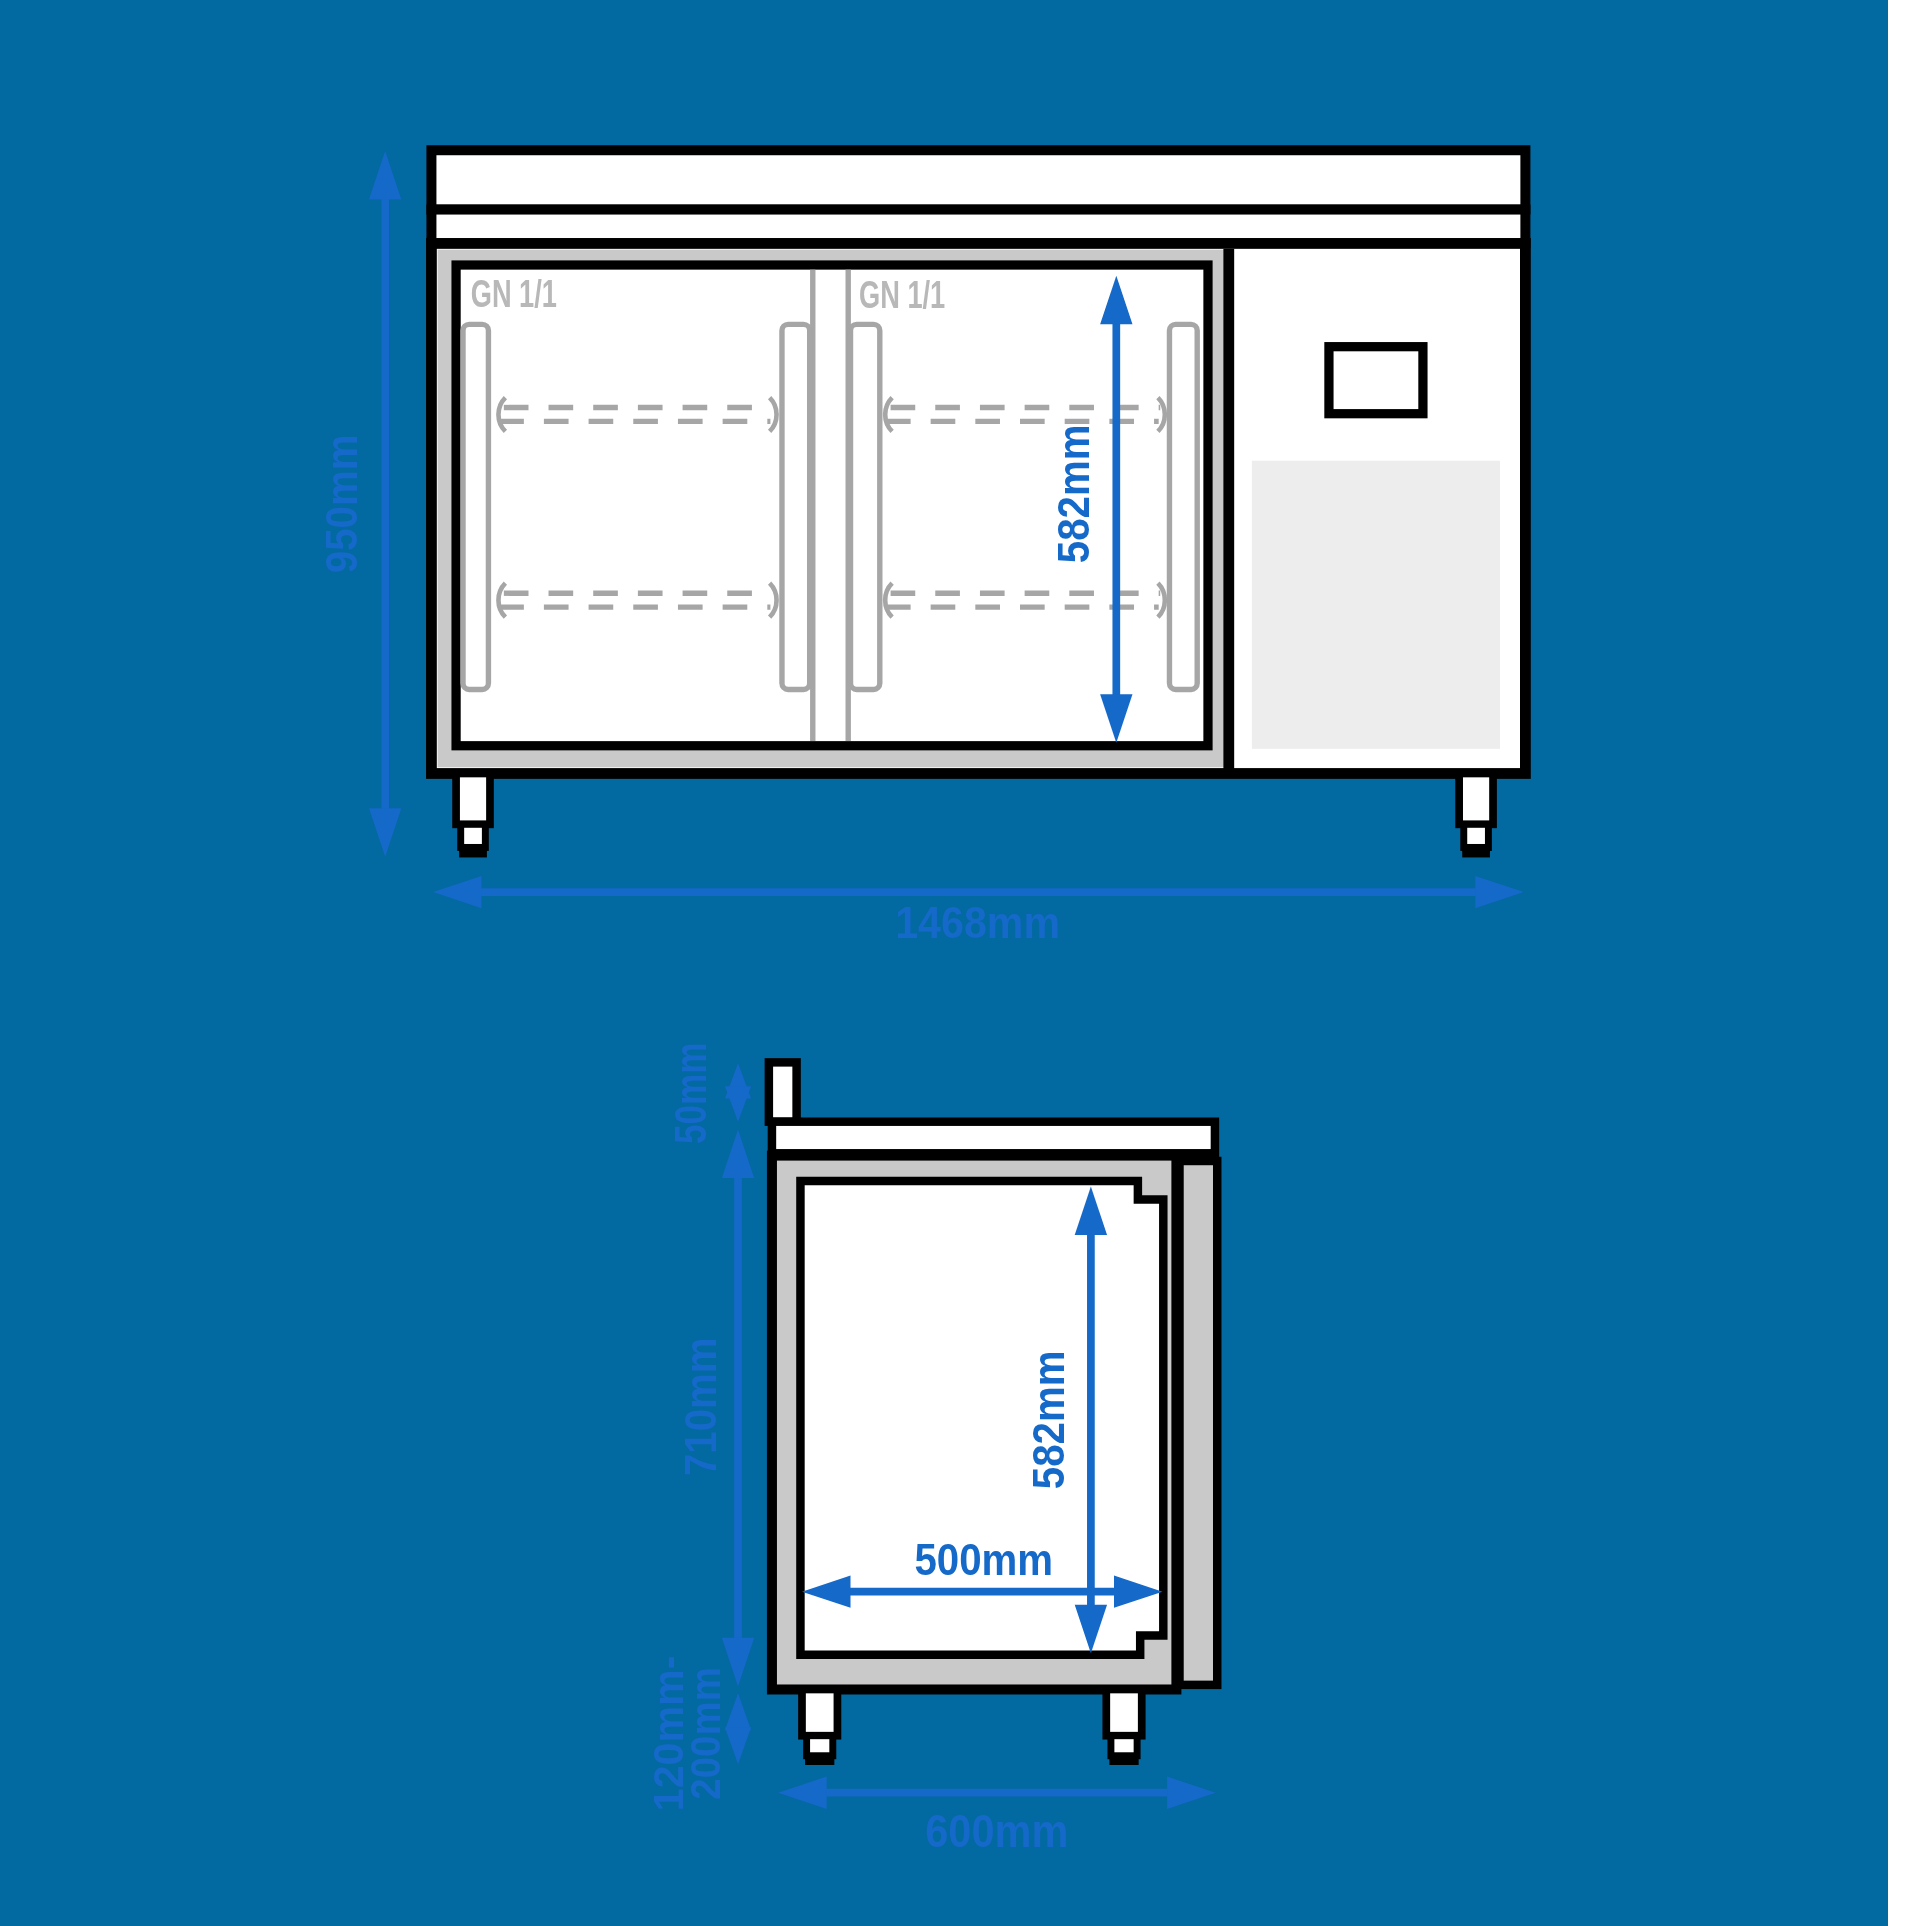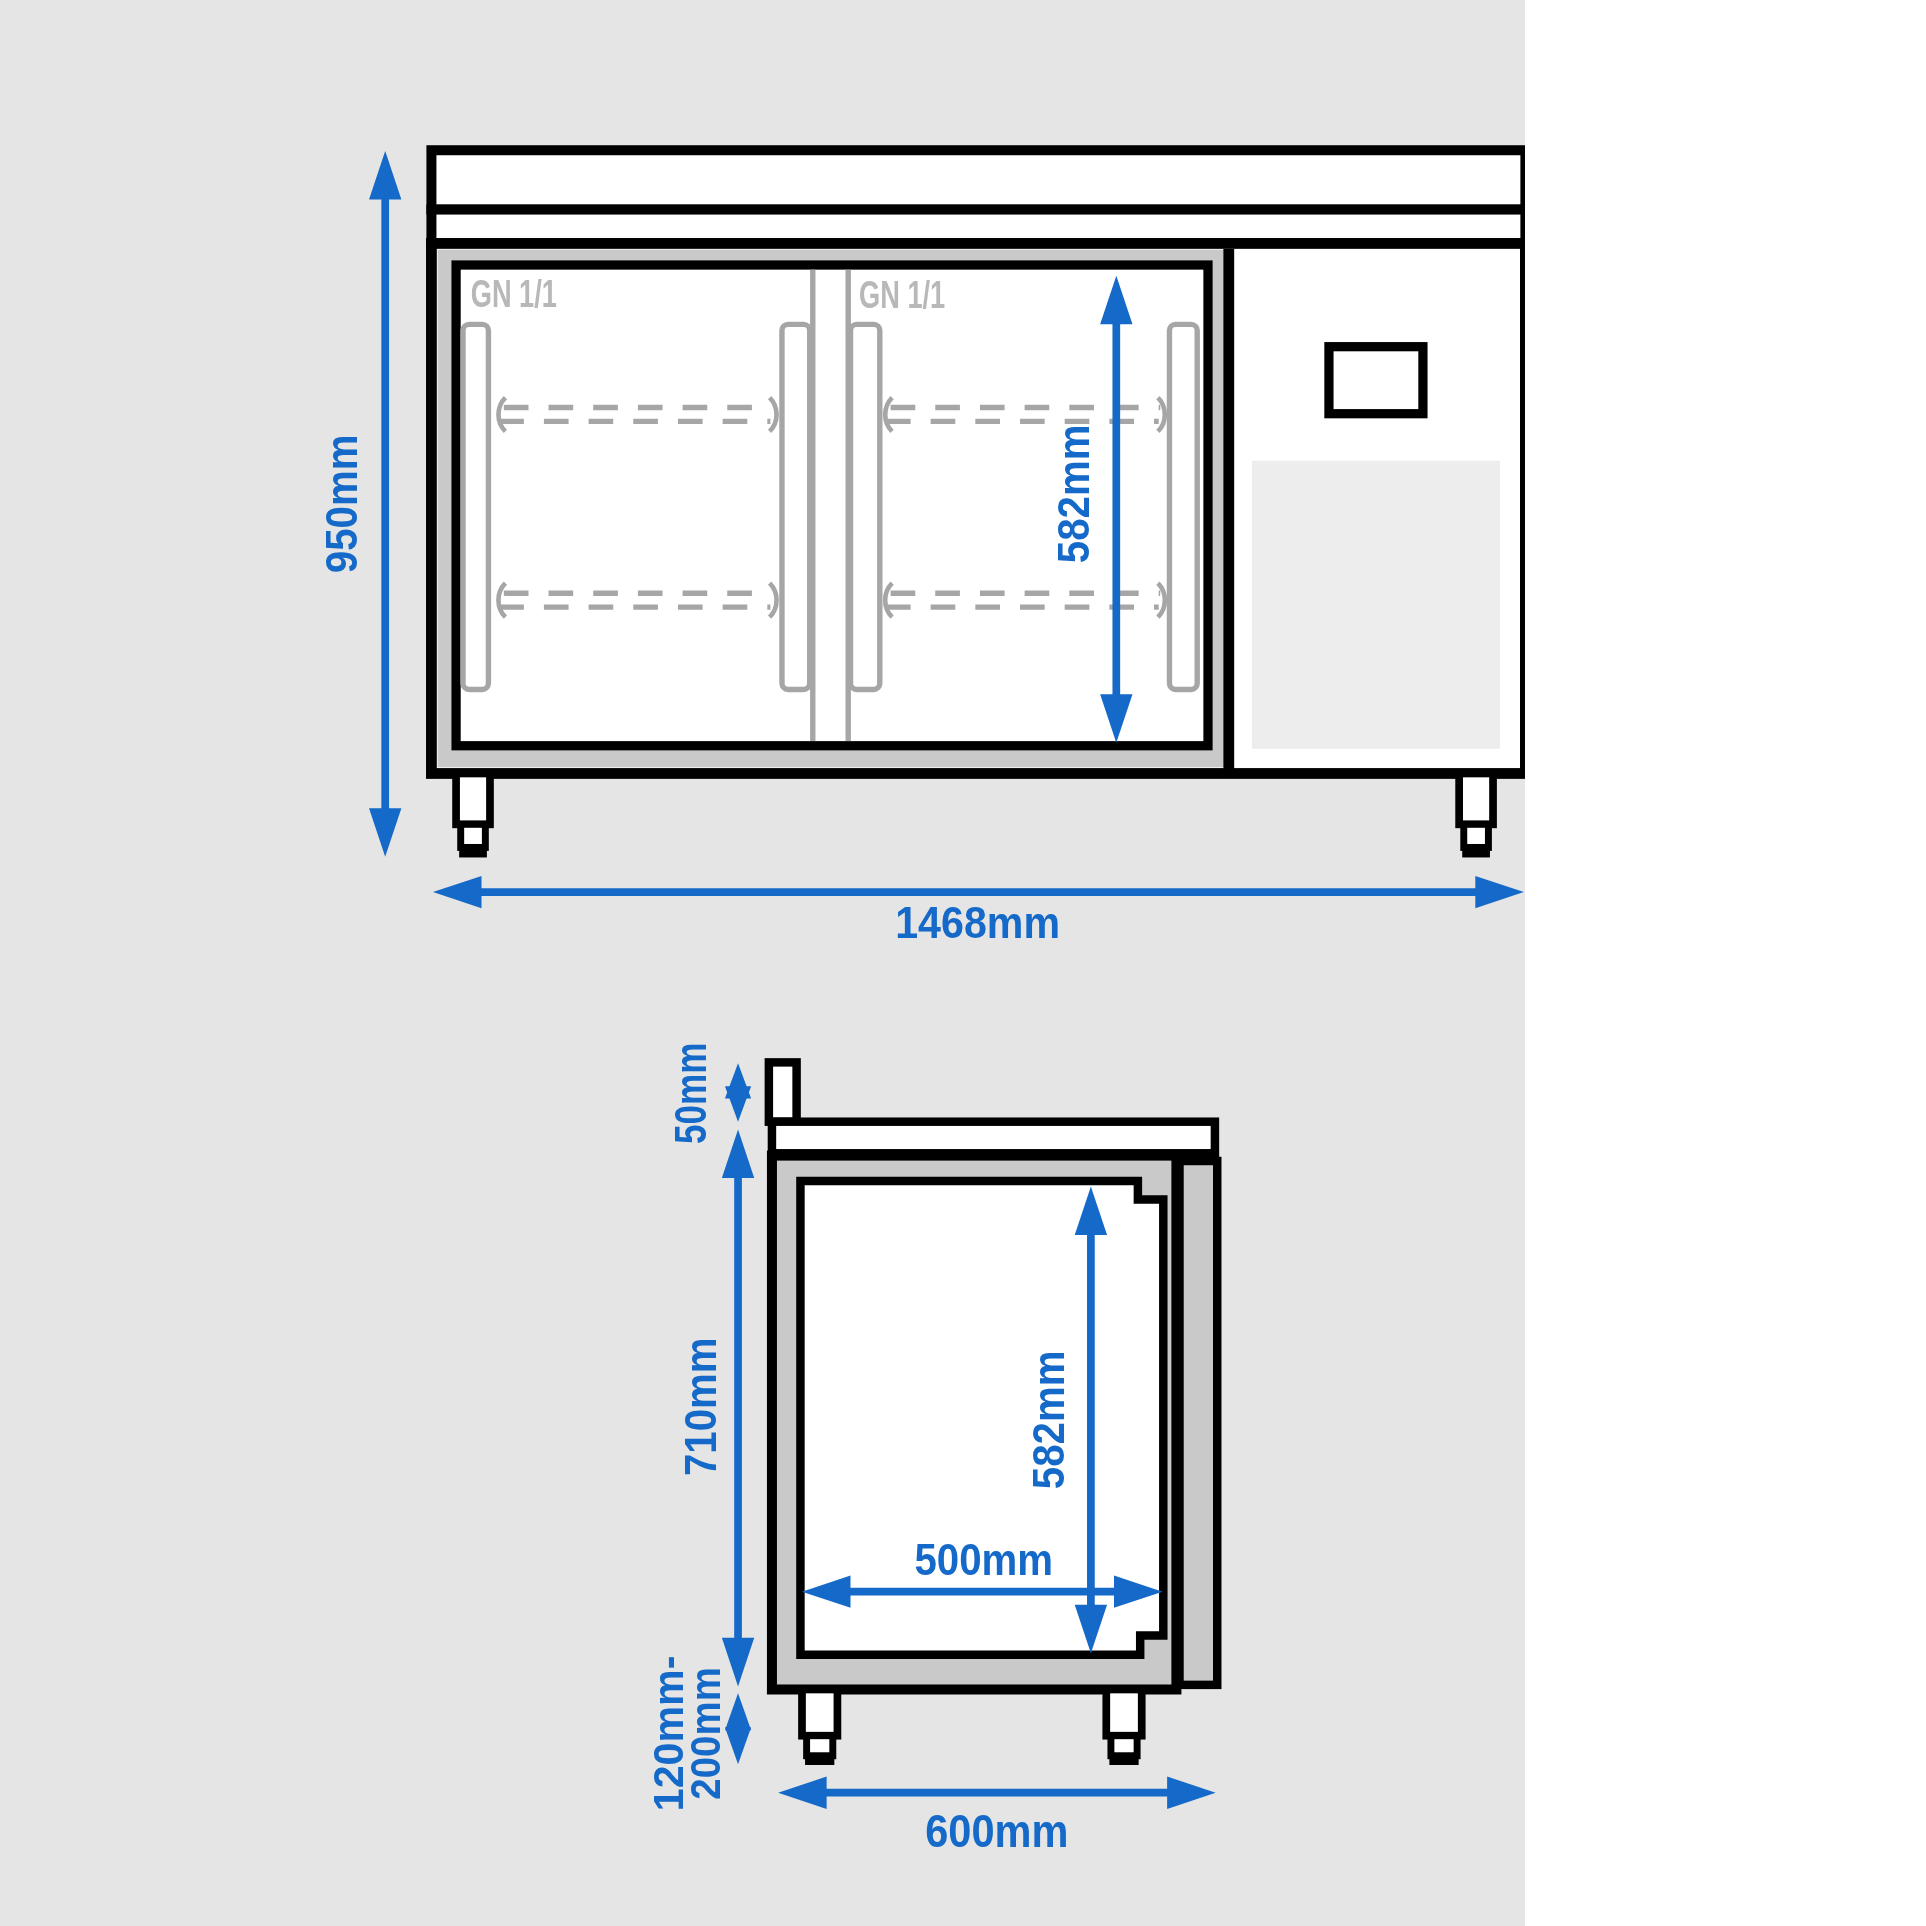--- a/index.html
+++ b/index.html
@@ -5,23 +5,23 @@
   html, body {
     margin: 0;
     padding: 0;
     background: #ffffff;
     width: 1926px;
     height: 1926px;
     font-family: "Liberation Sans", sans-serif;
   }
   #canvas {
     position: relative;
-    width: 1525px;
+    width: 1888px;
     height: 1926px;
-    background: #e5e5e5;
+    background: #0369a1;
     overflow: hidden;
   }
   svg text {
     font-family: "Liberation Sans", "DejaVu Sans", sans-serif;
     font-weight: bold;
   }
   .dim-label { fill: #1569c8; font-size: 58px; }
   .dim-label-small { fill: #1569c8; font-size: 54px; }
   .gn-label { fill: #b8b8b8; font-size: 50px; }
   .blueline { stroke: #1569c8; stroke-width: 10; }

